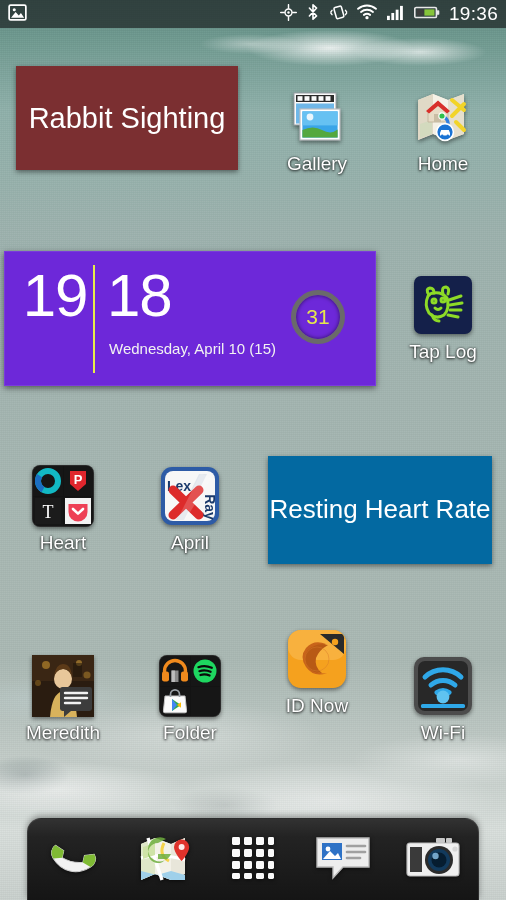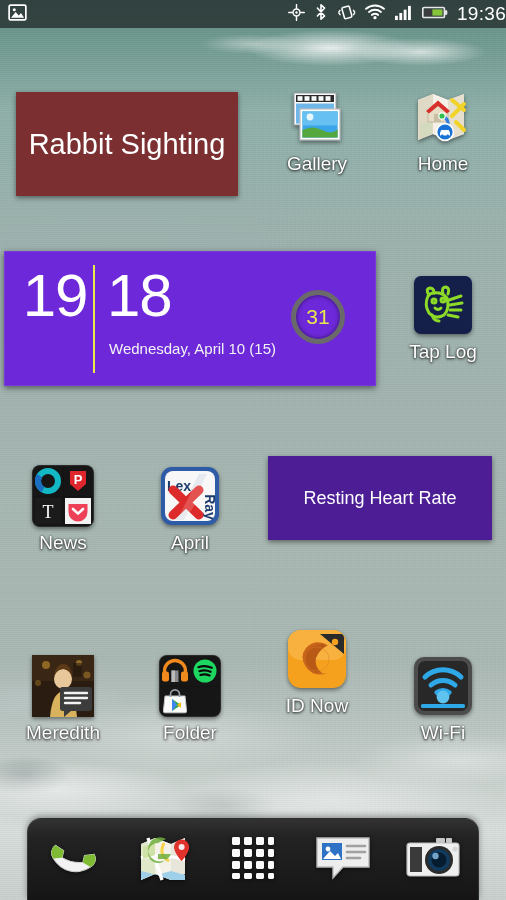--- a/index.html
+++ b/index.html
@@ -51,21 +51,21 @@
     pointer-events:none;
   }
 
   
   #statusbar{
     position:absolute; top:0; left:0; width:506px; height:28px;
     background:rgba(30,38,38,.72);
     display:flex; align-items:center; z-index:40;
   }
   .sb-left{ display:flex; align-items:center; padding-left:8px; gap:6px; }
-  .sb-right{ margin-left:auto; display:flex; align-items:center; gap:9px; }
+  .sb-right{ margin-left:auto; display:flex; align-items:center; gap:9px; padding-right:8px;}
   .sb-clock{ color:#fff; font-size:19px; letter-spacing:.3px; }
   .sb-ico{ display:block; }
 
   
   .cell{ position:absolute; width:118px; text-align:center; }
   .icon-tile{
     width:62px;height:62px;margin:0 auto;position:relative;
     filter:drop-shadow(0 2px 2px rgba(0,0,0,.45));
   }
   .icon-label{
@@ -191,21 +191,21 @@
         <rect x="0.9" y="2.2" width="25" height="11.6" rx="1.6" fill="none" stroke="#e8e8e8" stroke-width="1.9"></rect>
         <rect x="26.4" y="5.4" width="2.8" height="5.2" rx="1" fill="#e8e8e8"></rect>
         <rect x="3.2" y="4.4" width="8.2" height="7.2" fill="#3c3c3c"></rect>
         <rect x="12" y="4.4" width="11.6" height="7.2" fill="#86c43a"></rect>
       </svg>
     </span>
     <span class="sb-clock">19:36</span>
   </div>
 </div>
 
-<div class="text-widget" id="rabbit-widget" style="left:16px; top:92px; width:222px; height:104px; background:#7b2f31; font-size:29px;">
+<div class="text-widget" id="rabbit-widget" style="left:16px; top:66px; width:222px; height:104px; background:#7b2f31; font-size:29px;">
   <span>Rabbit Sighting</span>
 </div>
 
 <div class="cell" style="left:258px; top:86px;">
   <div class="icon-tile">
     <svg width="62" height="62" viewBox="0 0 62 62">
 
       <rect x="8" y="7" width="42" height="32" fill="#fafafa" stroke="#9aa0a6" stroke-width="1"></rect>
       <rect x="10" y="9" width="38" height="7" fill="#2b2b2b"></rect>
       <g fill="#fafafa">
@@ -307,42 +307,42 @@
       </div>
       <div>
         <svg width="26" height="26" viewBox="0 0 26 26">
           <rect width="26" height="26" fill="#f3f3f3"></rect>
           <path d="M3.5 6 h19 v8 a9.5 9.5 0 0 1 -19 0 z" fill="#ee4056"></path>
           <path d="M8 11 l5 4.6 5 -4.6" fill="none" stroke="#ffffff" stroke-width="2.6" stroke-linecap="round" stroke-linejoin="round"></path>
         </svg>
       </div>
     </div>
   </div>
-  <div class="icon-label">News</div>
+  <div class="icon-label">Heart</div>
 </div>
 
 <div class="cell" style="left:131px; top:465px;">
   <div class="icon-tile">
     <svg width="62" height="62" viewBox="0 0 62 62">
       <rect x="2" y="2" width="58" height="58" rx="11" fill="#2d5ba6"></rect>
       <rect x="6" y="6" width="50" height="50" rx="8" fill="#f7f7f7"></rect>
       <path d="M48 9 L25 55 L17 55 L40 9 Z" fill="#dfe3ea" opacity=".9"></path>
       <text x="20" y="26" font-family="Liberation Sans, sans-serif" font-size="14" font-weight="bold" fill="#1b3a6b" text-anchor="middle">Lex</text>
       <text x="46" y="42" font-family="Liberation Sans, sans-serif" font-size="14" font-weight="bold" fill="#1b3a6b" text-anchor="middle" transform="rotate(90 46 42)">Ray</text>
       <g stroke="#dd2b2b" stroke-width="9" stroke-linecap="round">
         <path d="M14 25 L40 50"></path>
         <path d="M40 25 L14 50"></path>
       </g>
       <path d="M42 8 L52 14 L26 55 L18 55 Z" fill="#ffffff" opacity=".18"></path>
     </svg>
   </div>
   <div class="icon-label">April</div>
 </div>
 
-<div class="text-widget" id="rhr-widget" style="left:268px; top:456px; width:224px; height:84px; background:#4c1d95; font-size:18px;">
+<div class="text-widget" id="rhr-widget" style="left:268px; top:456px; width:224px; height:108px; background:#0369a1; font-size:26px;">
   <span>Resting Heart Rate</span>
 </div>
 
 <div class="cell" style="left:4px; top:655px;">
   <div class="icon-tile">
     <svg width="62" height="62" viewBox="0 0 62 62">
       <defs>
         <clipPath id="photoclip">
             <rect x="0" y="0" width="62" height="62"></rect>
           </clipPath>

